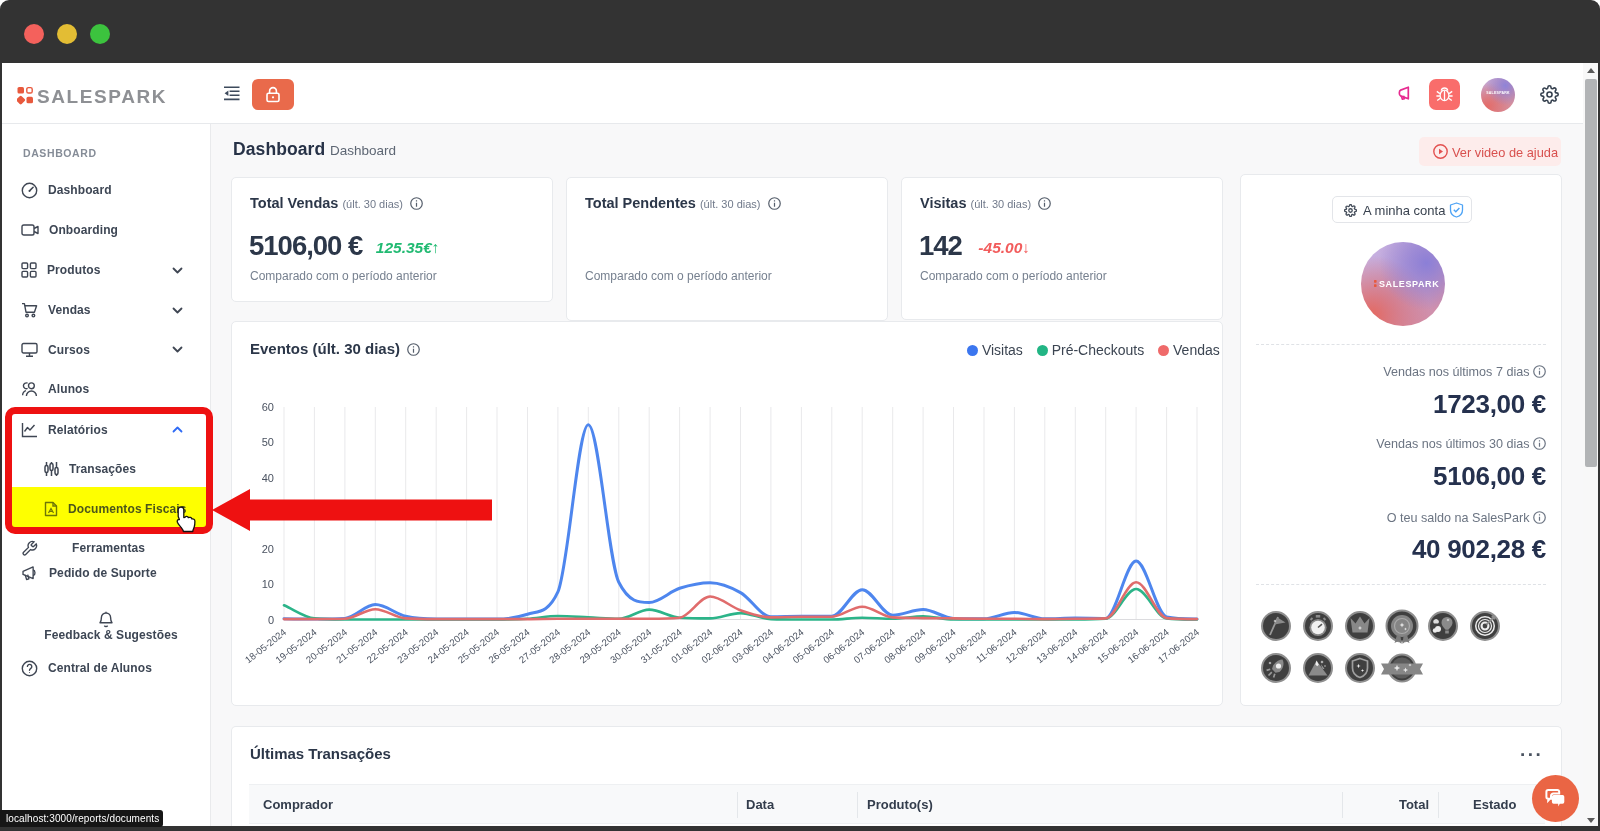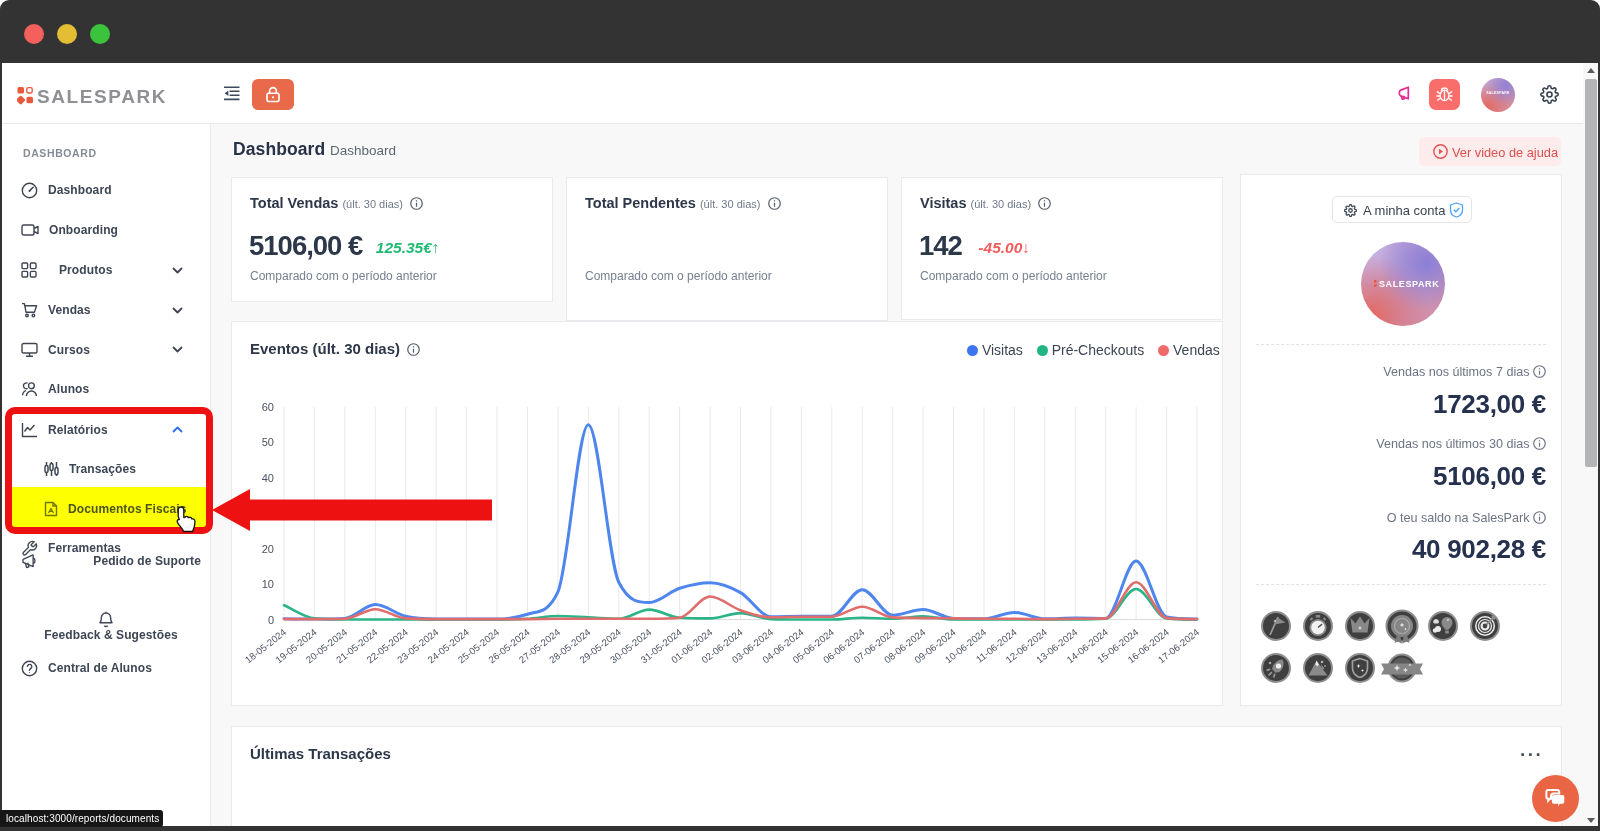--- a/index.html
+++ b/index.html
@@ -17,21 +17,21 @@
   #side { position:absolute; left:2px; top:124px; width:209px; height:702px; background:#fff;
     border-right:1px solid #e9eaec; z-index:4; }
   .nav { position:absolute; left:21px; width:180px; height:34px; display:flex; align-items:center;
     color:#3d4654; font-size:12px; font-weight:bold; }
   .nav svg { flex:0 0 auto; margin-right:10px; }
   .nav .lbl { white-space:nowrap; letter-spacing:0.1px; }
   .chev { position:absolute; right:8px; }
   
   #content { position:absolute; left:211px; top:124px; width:1372px; height:702px;
     background:#f8f8f9; z-index:1; }
-  .card { position:absolute; background:#fff; border:1px solid #e8eaed; border-radius:0; }
+  .card { position:absolute; background:#fff; border:1px solid #e8eaed; border-radius:5px; }
   .statval { font-size:27.5px; font-weight:bold; color:#2c3749; letter-spacing:-1px; }
   .delta { font-size:13.5px; font-weight:bold; position:relative; top:-2px;font-style:italic; }
   .rlabel { position:absolute; right:54px; font-size:12.6px; color:#6b7482; text-align:right; }
   .rvalue { position:absolute; right:54px; font-size:26px; font-weight:bold; color:#25314e; text-align:right; letter-spacing:-0.3px;}
   .isep { position:absolute; left:1256px; width:290px; border-top:1px dashed #dfe2e6; }
   .thead { font-size:13px; font-weight:bold; color:#333d4c; }
 </style>
 </head>
 <body>
 <div id="frame"></div>
@@ -107,21 +107,21 @@
   </svg>
     <span class="lbl">Dashboard</span>
 </div>
 <div class="nav" style="z-index:6; top:212.5px;">
   <svg width="18" height="16" viewBox="0 0 18 16" fill="none" stroke="#3f4653" stroke-width="1.4">
     <rect x="1" y="3" width="12" height="10" rx="1.8"></rect>
     <path d="M13 6.5 L17 4.5 V11.5 L13 9.5" stroke-linejoin="round"></path>
   </svg>
     <span class="lbl">Onboarding</span>
 </div>
-<div class="nav" style="z-index:6; top:253px;gap:12px;">
+<div class="nav" style="z-index:6; top:253px;">
   <svg width="16" height="16" viewBox="0 0 16 16" fill="none" stroke="#3f4653" stroke-width="1.4">
     <rect x="1" y="1" width="5.6" height="5.6" rx="1"></rect>
       <rect x="9.4" y="1" width="5.6" height="5.6" rx="1"></rect>
     <rect x="1" y="9.4" width="5.6" height="5.6" rx="1"></rect>
       <rect x="9.4" y="9.4" width="5.6" height="5.6" rx="1"></rect>
   </svg>
     <span class="lbl">Produtos</span>
   <svg class="chev" width="11" height="7" viewBox="0 0 11 7" fill="none" stroke="#3f4653" stroke-width="1.8" stroke-linecap="round" stroke-linejoin="round">
       <path d="M1.5 1.5 L5.5 5.5 L9.5 1.5"></path>
     </svg>
@@ -176,27 +176,27 @@
 </div>
 <div class="abs" style="z-index:8; left:12px; top:487px; width:194px; height:42px; background:#feff00;"></div>
 <div class="nav" style="z-index:9; left:44px; top:491.5px; width:160px; color:#4c561b;">
   <svg width="14" height="16" viewBox="0 0 14 16" fill="none" stroke="#6e7607" stroke-width="1.4">
     <path d="M1.5 1.5 H9 L12.5 5 V14.5 H1.5 Z" stroke-linejoin="round"></path>
     <path d="M9 1.5 V5 H12.5"></path>
     <path d="M4.5 12 L7 7.5 L9.5 12 M5.6 10.4 H8.4" stroke-width="1.2"></path>
   </svg>
     <span class="lbl">Documentos Fiscais</span>
 </div>
-<div class="nav" style="z-index:6; top:531px;">
+<div class="nav" style="z-index:6; top:531px;gap:24px;">
   <svg width="17" height="17" viewBox="0 0 24 24" fill="none" stroke="#3f4653" stroke-width="1.9">
     <path d="M14.7 6.3a1 1 0 000 1.4l1.6 1.6a1 1 0 001.4 0l3.77-3.77a6 6 0 01-7.94 7.94l-6.91 6.91a2.12 2.12 0 01-3-3l6.91-6.91a6 6 0 017.94-7.94l-3.76 3.76z"></path>
   </svg>
     <span class="lbl">Ferramentas</span>
 </div>
-<div class="nav" style="z-index:6; top:544px;justify-content:space-between;">
+<div class="nav" style="z-index:6; top:556px;">
   <svg width="18" height="17" viewBox="0 0 20 19" fill="none" stroke="#3f4653" stroke-width="1.5" stroke-linejoin="round">
     <path d="M2.2 7.2 L13.5 2.2 V15.2 L2.2 10.6 Z"></path>
     <path d="M13.5 5.5 C16 6 16.5 11 13.5 12"></path>
     <path d="M4.6 11 L6.2 16.2 L8.8 15.4 L7.4 10.8"></path>
   </svg>
     <span class="lbl">Pedido de Suporte</span>
 </div>
 <div class="nav" style="z-index:6; top:611px;flex-direction:column;">
   <svg width="16" height="17" viewBox="0 0 16 17" fill="none" stroke="#3f4653" stroke-width="1.4">
     <path d="M8 2 a4.6 4.6 0 00-4.6 4.6 C3.4 10.2 2 11.8 2 11.8 h12 s-1.4-1.6-1.4-5.2 A4.6 4.6 0 008 2 Z" stroke-linejoin="round"></path>
@@ -312,20 +312,31 @@
   <text x="968.0" y="311.5" font-size="9.6" fill="#4a5260" text-anchor="end" transform="rotate(-38 968.0 311.5)">17-06-2024</text>
   <path d="M52.0,296.8C62.1,296.9 72.3,297.1 82.4,297.1C92.6,297.1 102.7,297.1 112.9,296.4C123.0,295.7 133.2,282.6 143.3,282.6C153.4,282.6 163.6,291.9 173.7,294.3C183.9,296.7 194.0,297.1 204.2,297.1C214.3,297.1 224.5,297.1 234.6,297.1C244.7,297.1 254.9,297.1 265.0,297.1C275.2,297.1 285.3,295.4 295.5,292.2C305.6,289.0 315.8,292.0 325.9,269.9C336.0,247.8 346.2,102.7 356.3,102.7C366.5,102.7 376.6,240.1 386.8,260.3C396.9,280.5 407.1,280.5 417.2,280.5C427.3,280.5 437.5,269.6 447.6,266.3C457.8,263.0 467.9,260.7 478.1,260.7C488.2,260.7 498.4,264.9 508.5,270.6C518.6,276.2 528.8,294.7 538.9,294.7C549.1,294.7 559.2,294.3 569.4,294.3C579.5,294.3 589.6,294.3 599.8,294.3C609.9,294.3 620.1,267.7 630.2,267.7C640.4,267.7 650.5,293.2 660.7,293.2C670.8,293.2 680.9,287.6 691.1,287.6C701.2,287.6 711.4,296.1 721.5,296.4C731.7,296.8 741.8,296.8 752.0,296.8C762.1,296.8 772.2,290.4 782.4,290.4C792.5,290.4 802.7,296.8 812.8,296.8C823.0,296.8 833.1,296.1 843.3,296.1C853.4,296.1 863.5,296.4 873.7,296.4C883.8,296.4 894.0,239.1 904.1,239.1C914.3,239.1 924.4,292.9 934.6,295.0C944.7,297.1 954.8,297.0 965.0,297.1" stroke="#4e86ee" stroke-width="3" fill="none" stroke-linecap="round"></path>
   <path d="M52.0,283.3C62.1,287.7 72.3,295.4 82.4,296.4C92.6,297.5 102.7,297.5 112.9,297.5C123.0,297.5 133.2,297.5 143.3,297.5C153.4,297.5 163.6,297.5 173.7,297.5C183.9,297.5 194.0,297.5 204.2,297.5C214.3,297.5 224.5,297.5 234.6,297.5C244.7,297.5 254.9,297.5 265.0,297.5C275.2,297.5 285.3,297.4 295.5,296.8C305.6,296.2 315.8,294.0 325.9,294.0C336.0,294.0 346.2,294.9 356.3,295.4C366.5,295.8 376.6,296.8 386.8,296.8C396.9,296.8 407.1,287.6 417.2,287.6C427.3,287.6 437.5,295.0 447.6,295.7C457.8,296.4 467.9,296.4 478.1,296.4C488.2,296.4 498.4,291.1 508.5,291.1C518.6,291.1 528.8,296.8 538.9,297.1C549.1,297.5 559.2,297.5 569.4,297.5C579.5,297.5 589.6,297.5 599.8,297.5C609.9,297.5 620.1,295.7 630.2,295.7C640.4,295.7 650.5,296.8 660.7,296.8C670.8,296.8 680.9,294.3 691.1,294.3C701.2,294.3 711.4,297.5 721.5,297.5C731.7,297.5 741.8,297.5 752.0,297.5C762.1,297.5 772.2,297.5 782.4,297.5C792.5,297.5 802.7,297.5 812.8,297.5C823.0,297.5 833.1,297.5 843.3,297.5C853.4,297.5 863.5,297.5 873.7,296.8C883.8,296.1 894.0,267.0 904.1,267.0C914.3,267.0 924.4,295.4 934.6,296.4C944.7,297.5 954.8,297.4 965.0,297.5" stroke="#2cb489" stroke-width="2.6" fill="none" stroke-linecap="round"></path>
   <path d="M52.0,297.1C62.1,297.1 72.3,297.1 82.4,297.1C92.6,297.1 102.7,297.1 112.9,296.8C123.0,296.4 133.2,287.2 143.3,287.2C153.4,287.2 163.6,295.7 173.7,296.4C183.9,297.1 194.0,297.1 204.2,297.1C214.3,297.1 224.5,297.1 234.6,297.1C244.7,297.1 254.9,297.1 265.0,297.1C275.2,297.1 285.3,297.1 295.5,297.1C305.6,297.1 315.8,296.8 325.9,296.8C336.0,296.8 346.2,296.8 356.3,296.8C366.5,296.8 376.6,296.8 386.8,296.8C396.9,296.8 407.1,296.8 417.2,296.8C427.3,296.8 437.5,296.8 447.6,295.7C457.8,294.7 467.9,274.5 478.1,274.5C488.2,274.5 498.4,284.8 508.5,288.3C518.6,291.8 528.8,295.4 538.9,295.4C549.1,295.4 559.2,294.7 569.4,294.7C579.5,294.7 589.6,294.7 599.8,294.7C609.9,294.7 620.1,284.7 630.2,284.7C640.4,284.7 650.5,294.7 660.7,295.4C670.8,296.1 680.9,296.0 691.1,296.1C701.2,296.1 711.4,296.3 721.5,296.4C731.7,296.6 741.8,296.8 752.0,296.8C762.1,296.8 772.2,296.8 782.4,296.8C792.5,296.8 802.7,297.1 812.8,297.1C823.0,297.1 833.1,296.8 843.3,296.8C853.4,296.8 863.5,296.8 873.7,296.4C883.8,296.1 894.0,260.3 904.1,260.3C914.3,260.3 924.4,295.0 934.6,296.1C944.7,297.1 954.8,297.1 965.0,297.1" stroke="#e06c6c" stroke-width="2.6" fill="none" stroke-linecap="round"></path>
   </svg>
 </div>
 
 <div class="card" style="z-index:2; left:231px; top:726px; width:1331px; height:110px; border-bottom:none;">
   <div style="position:absolute; left:18px; top:18px; font-size:15px; font-weight:bold; color:#2c3749;">Últimas Transações</div>
   <div style="position:absolute; left:1288px; top:12px; font-size:19px; font-weight:bold; color:#49525f; letter-spacing:2.5px;">...</div>
+  <div style="position:absolute; left:17px; top:57px; width:1296px; height:40px; background:#f8f9fa; border-top:1px solid #eef0f2; border-bottom:1px solid #eef0f2;">
+    <div class="thead" style="position:absolute; left:14px; top:12px;">Comprador</div>
+    <div class="thead" style="position:absolute; left:497px; top:12px;">Data</div>
+    <div class="thead" style="position:absolute; left:618px; top:12px;">Produto(s)</div>
+    <div class="thead" style="position:absolute; left:1120px; top:12px; width:60px; text-align:right;">Total</div>
+    <div class="thead" style="position:absolute; left:1224px; top:12px;">Estado</div>
+    <div style="position:absolute; left:488px; top:7px; width:1px; height:26px; background:#e4e7ea;"></div>
+    <div style="position:absolute; left:608px; top:7px; width:1px; height:26px; background:#e4e7ea;"></div>
+    <div style="position:absolute; left:1093px; top:7px; width:1px; height:26px; background:#e4e7ea;"></div>
+    <div style="position:absolute; left:1189px; top:7px; width:1px; height:26px; background:#e4e7ea;"></div>
+  </div>
 </div>
 
 <div class="abs" style="z-index:12; left:1532px; top:775px; width:47px; height:47px; border-radius:50%; background:#ea6544;">
   <svg width="22" height="22" viewBox="0 0 22 22" style="position:absolute; left:13px; top:13px;">
     <path d="M3.2 2 H12.4 a1.8 1.8 0 011.8 1.8 V5.6 H8.4 a2.4 2.4 0 00-2.4 2.4 V10.8 H4.8 L3.2 12.6 V10.8 A1.8 1.8 0 011.4 9 V3.8 A1.8 1.8 0 013.2 2 Z" fill="none" stroke="#fff" stroke-width="2"></path>
     <path d="M8.6 7 H17.6 a1.7 1.7 0 011.7 1.7 V14 a1.7 1.7 0 01-1.7 1.7 H14.8 L13.2 18.6 V15.7 H8.6 A1.7 1.7 0 016.9 14 V8.7 A1.7 1.7 0 018.6 7 Z" fill="#fff"></path>
   </svg>
 </div>
 <div class="abs" style="z-index:11; left:0px; top:826px; width:1600px; height:5px; background:#333;"></div>
 <div class="abs" style="z-index:11; left:1598px; top:55px; width:2px; height:771px; background:#333;"></div>

